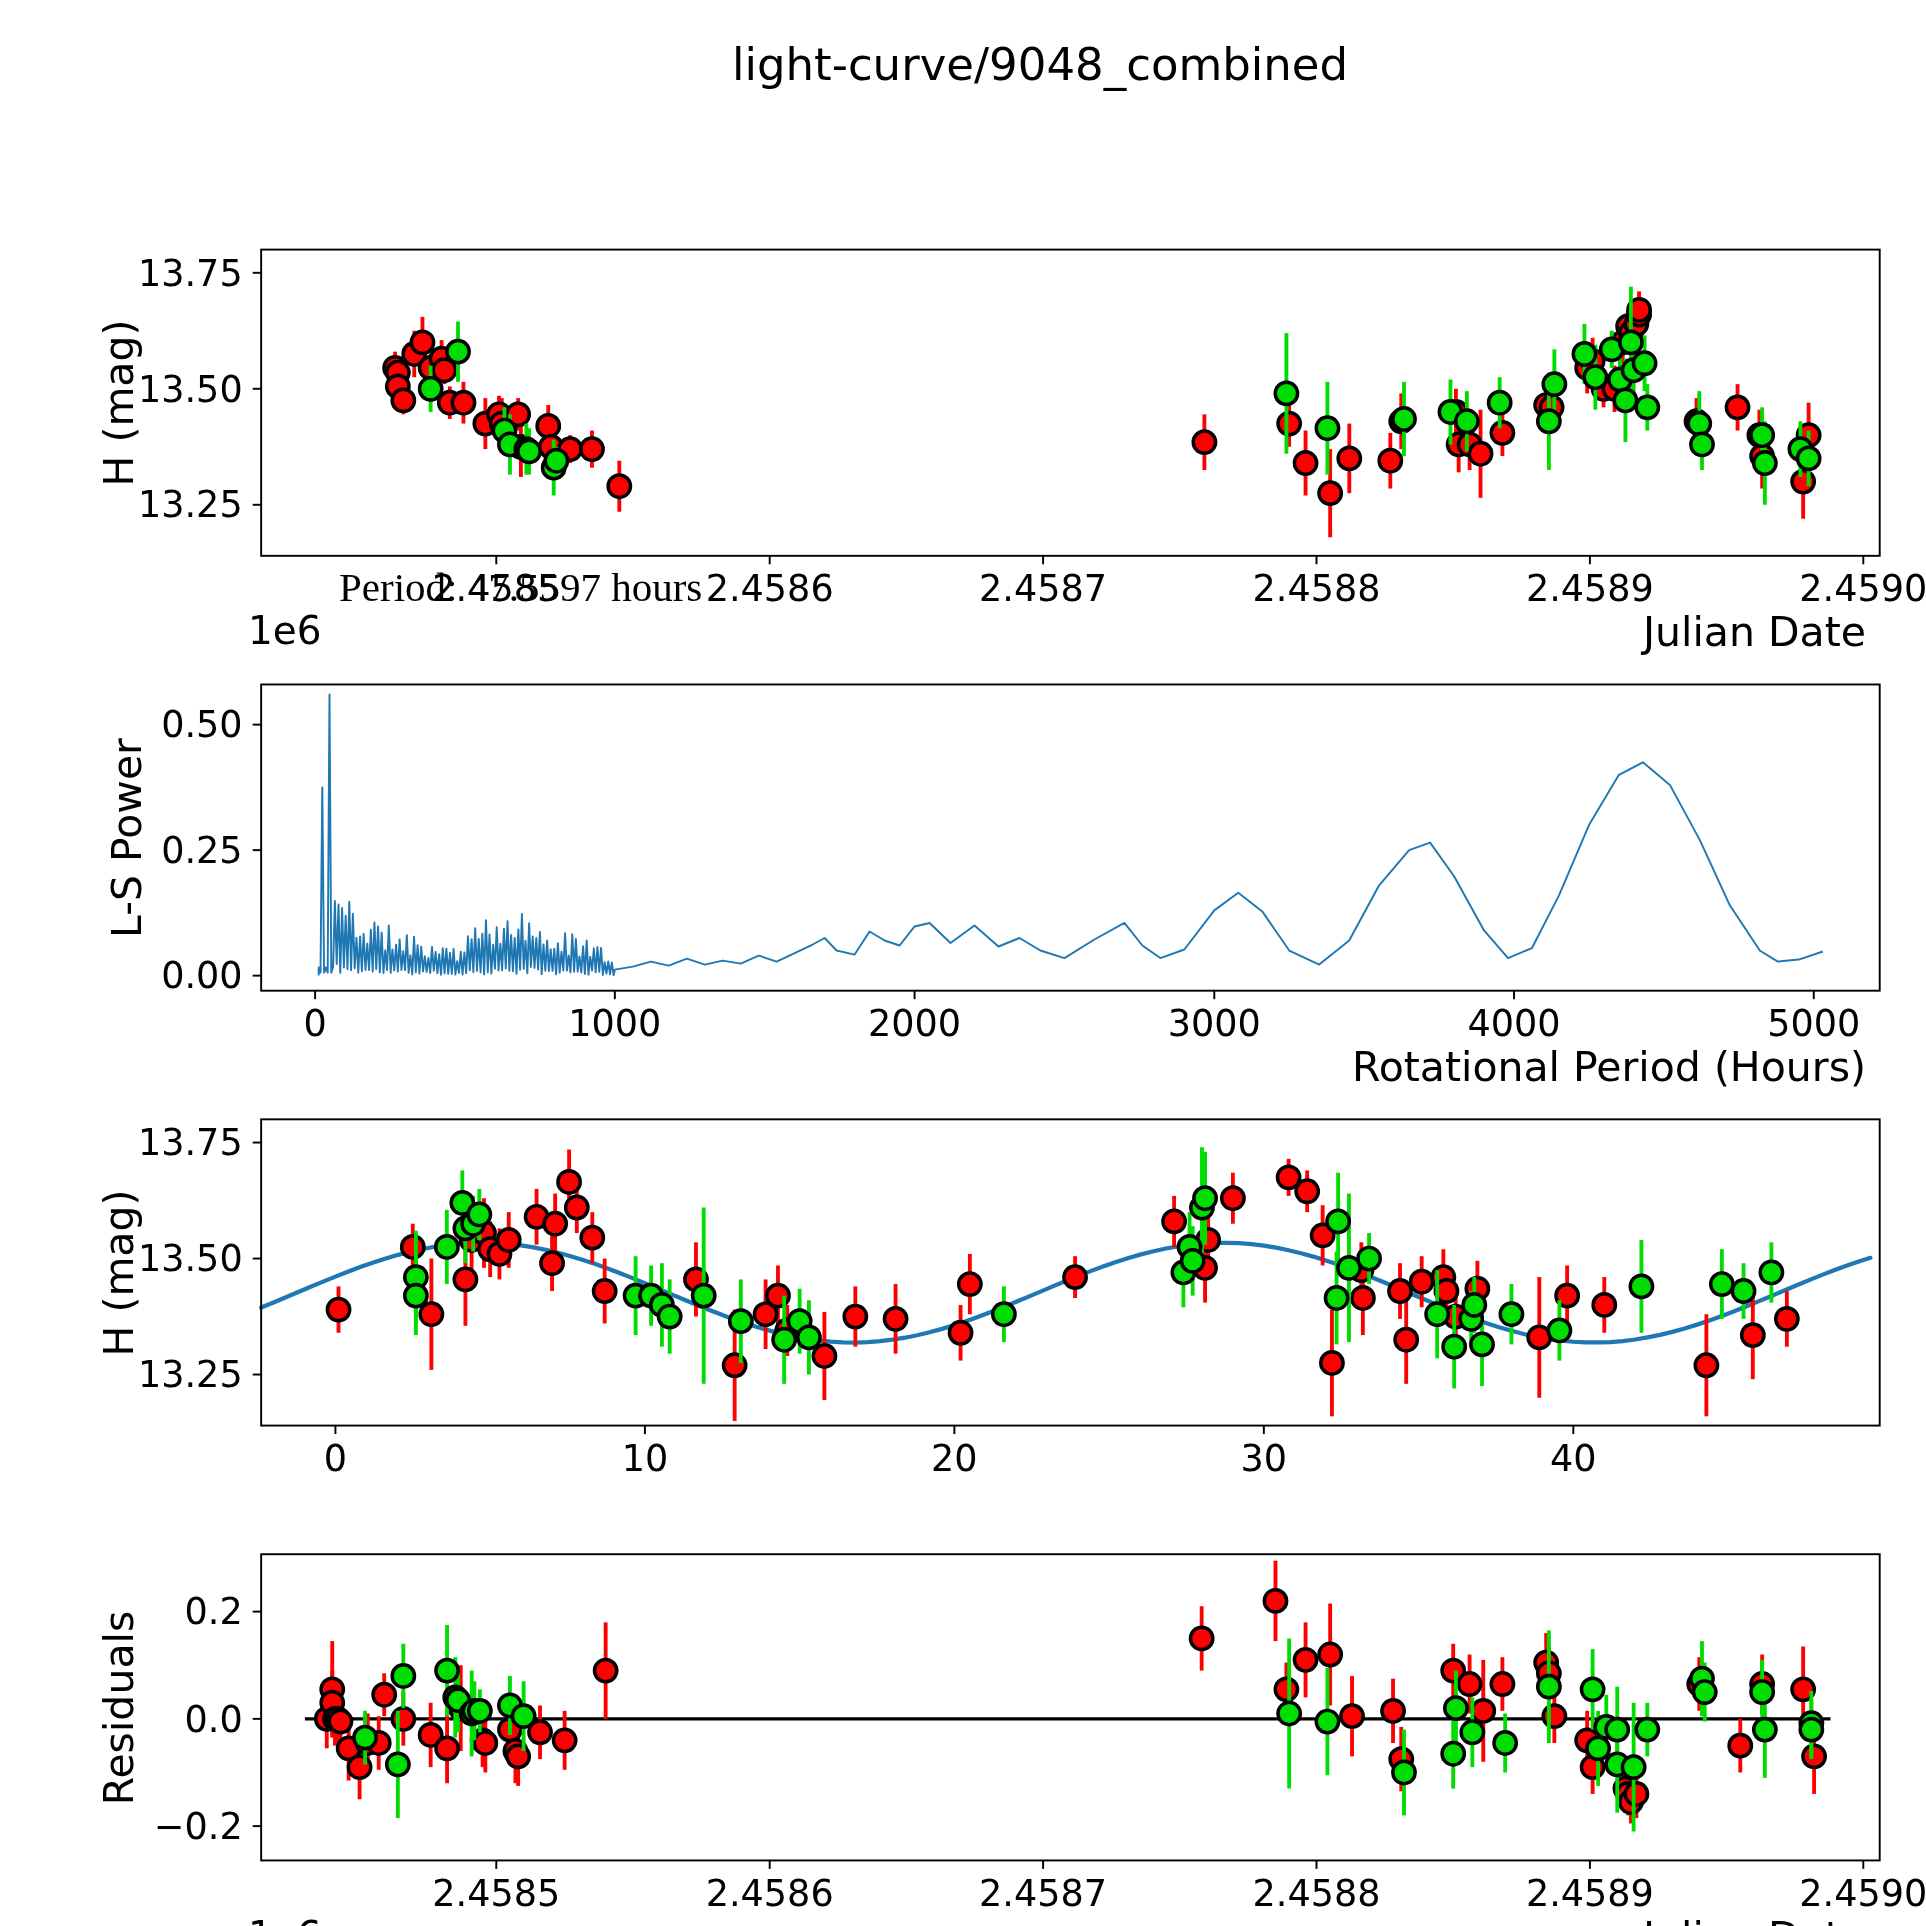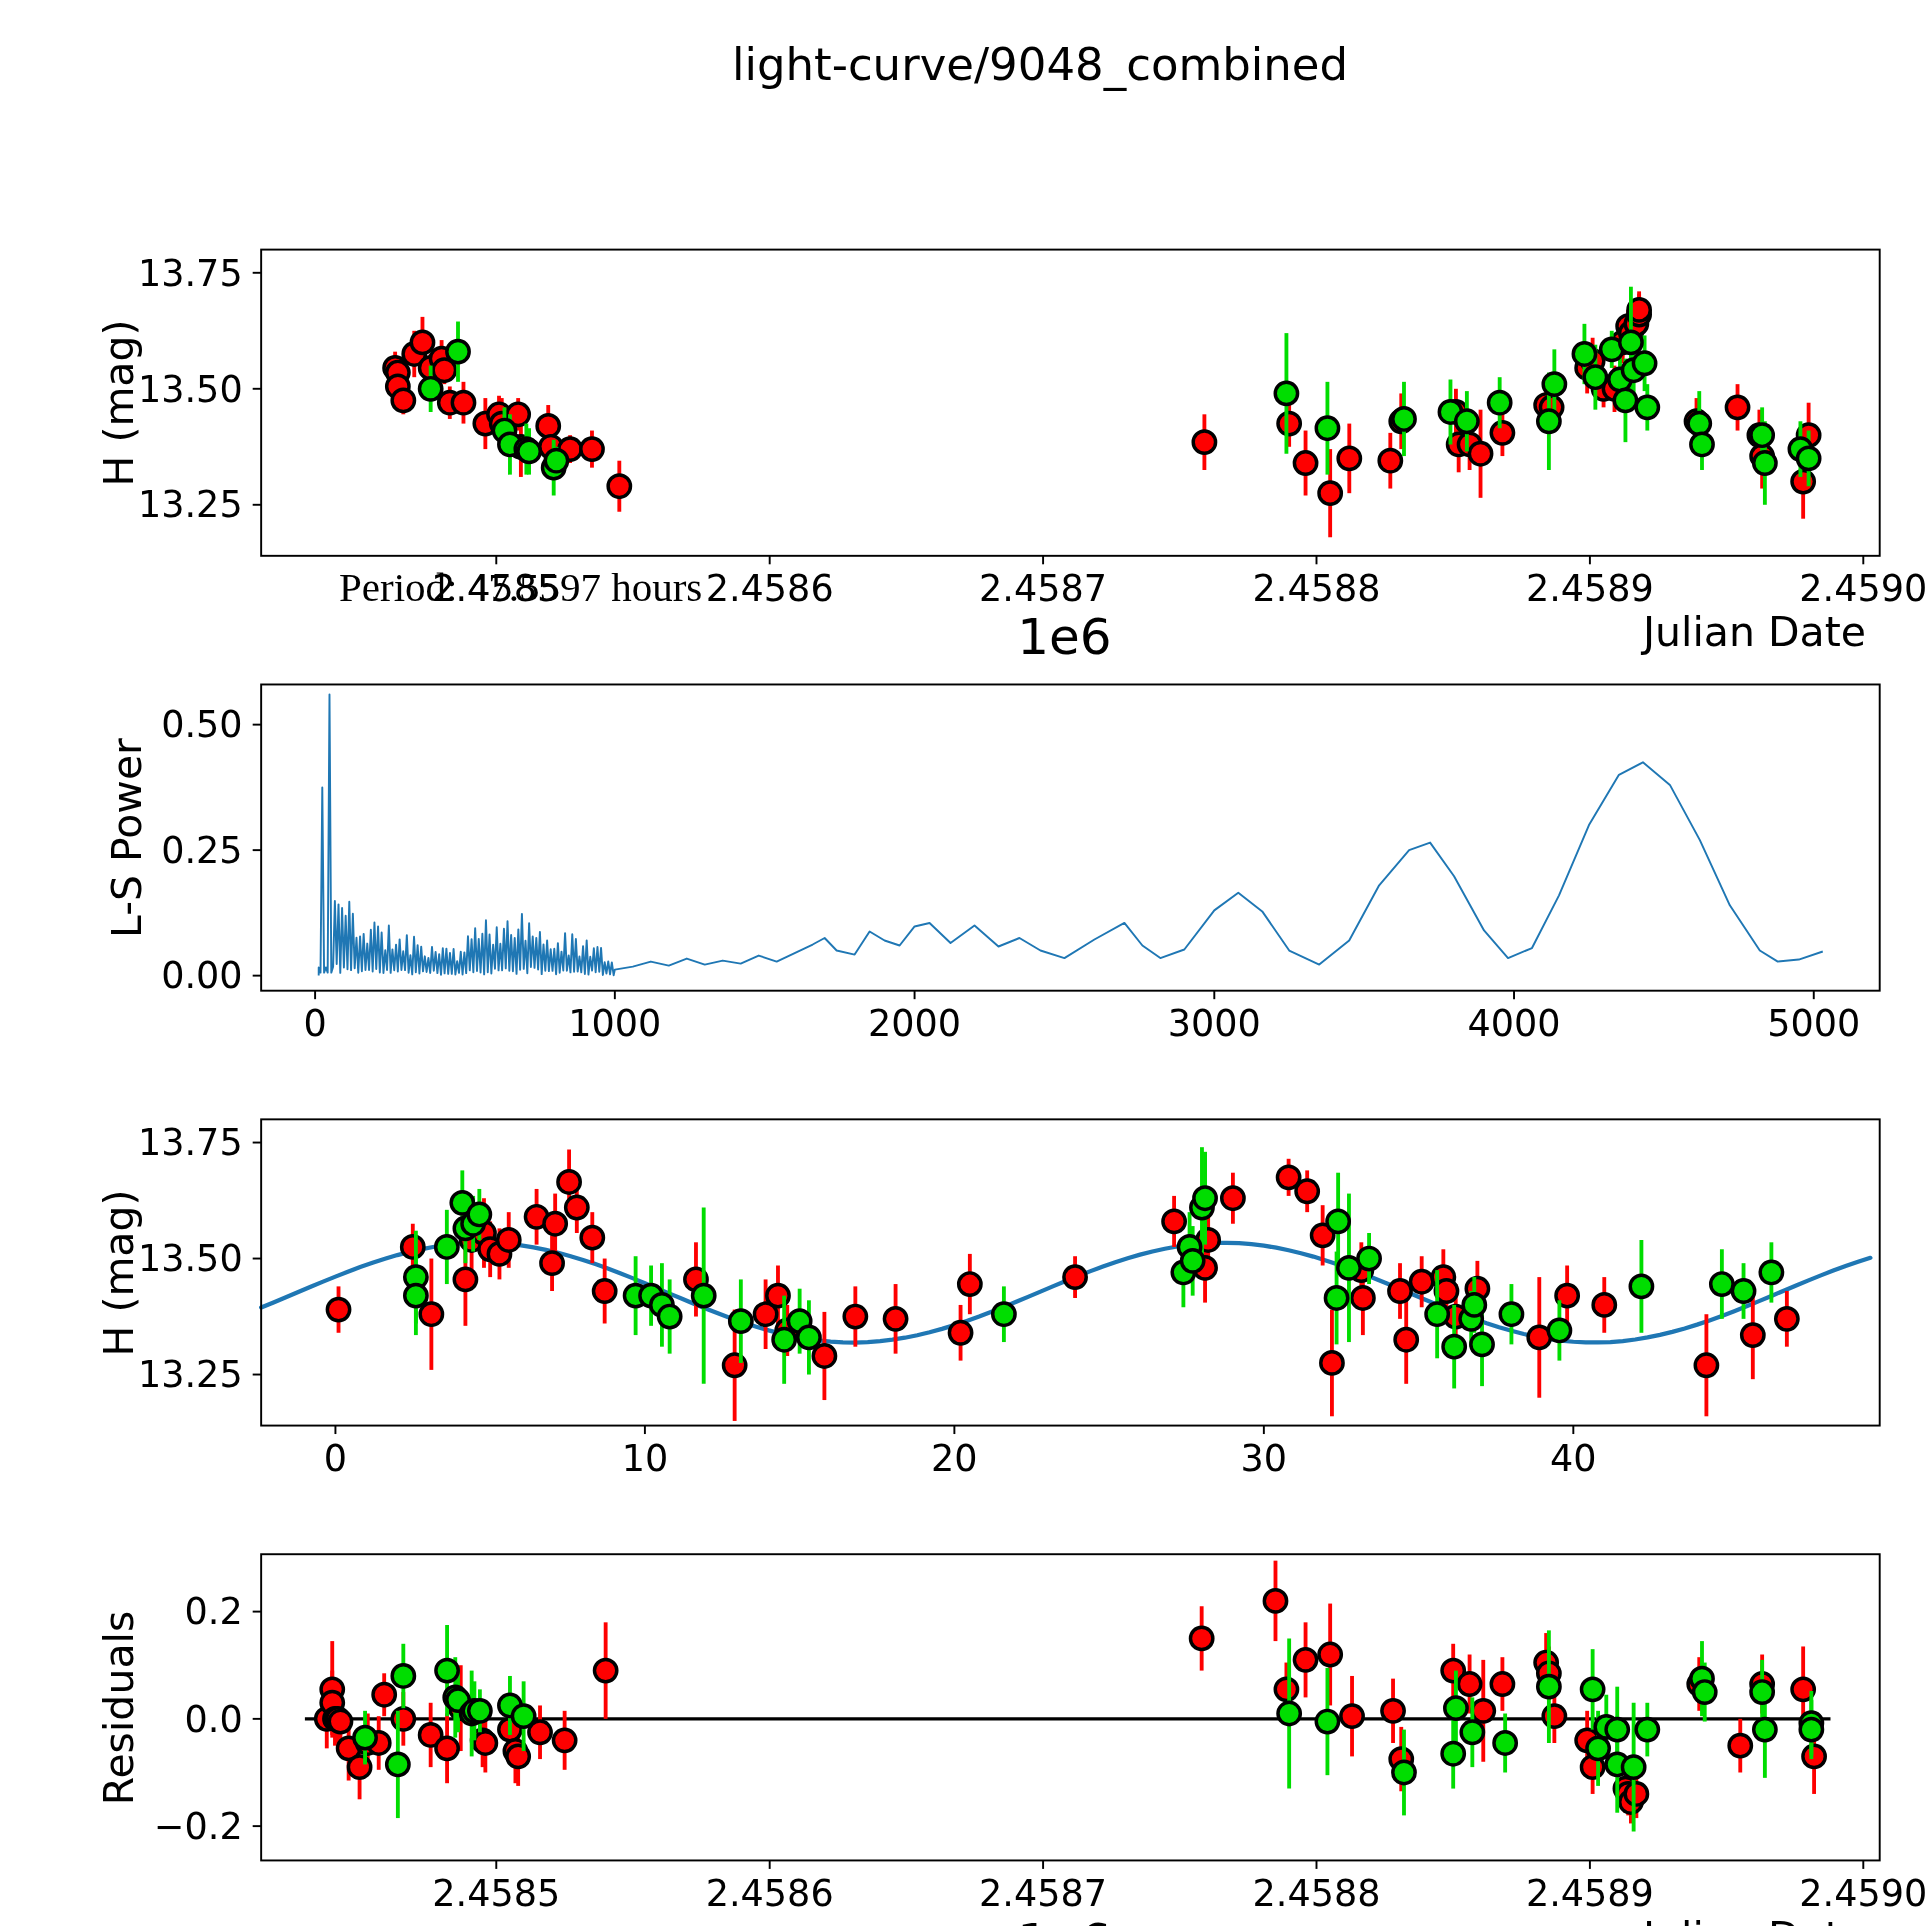--- a/index.html
+++ b/index.html
@@ -2,21 +2,21 @@
 <html style="font-size:6.2px"><head>
 <meta charset="utf-8">
 <style>
   html,body{margin:0;padding:0;background:#fff;}
   #figure{position:relative;width:2080px;height:2080px;background:#ffffff;
           font-family:"DejaVu Sans","Liberation Sans",sans-serif;color:#000;overflow:hidden;}
   #plot-svg{position:absolute;left:0;top:0;}
   .fig-title{position:absolute;left:0;top:38px;width:2080px;text-align:center;
              font-size:45px;white-space:nowrap;}
   .x-label{position:absolute;left:247px;width:1619px;text-align:right;font-size:41px;white-space:nowrap;}
-  .offset-label{position:absolute;left:255px;width:1619px;text-align:center;font-size:50px;white-space:nowrap;}
+  .offset-label{position:absolute;left:248px;width:1619px;text-align:left;font-size:39px;white-space:nowrap;}
   .y-label{position:absolute;transform:translate(-50%,-50%) rotate(-90deg);
            font-size:41px;white-space:nowrap;}
   .period-note{position:absolute;font-size:41px;white-space:nowrap;font-family:Liberation Serif, serif;}
   svg text{font-family:"DejaVu Sans","Liberation Sans",sans-serif;fill:#000;}
   svg .tick-label{font-size:95px;}
 </style>
 </head>
 <body>
 
 <div id="figure">
@@ -602,20 +602,21 @@
 
   <div class="fig-title">light-curve/9048_combined</div>
 
   <div class="period-note" style="left:339px;top:563px;">Period: 47.5597 hours</div>
 
   <div class="y-label" style="left:119px;top:403px;">H (mag)</div>
   <div class="x-label" style="top:608px;">Julian Date</div>
   <div class="offset-label" style="top:608px;">1e6</div>
 
   <div class="y-label" style="left:127px;top:838px;">L-S Power</div>
+  <div class="x-label" style="top:1043px;">Rotational Period (Hours)</div>
 
   <div class="y-label" style="left:119px;top:1273px;">H (mag)</div>
 
   <div class="y-label" style="left:119px;top:1708px;">Residuals</div>
   <div class="x-label" style="top:1913px;">Julian Date</div>
   <div class="offset-label" style="top:1913px;">1e6</div>
 </div>
 
 
 </body></html>

